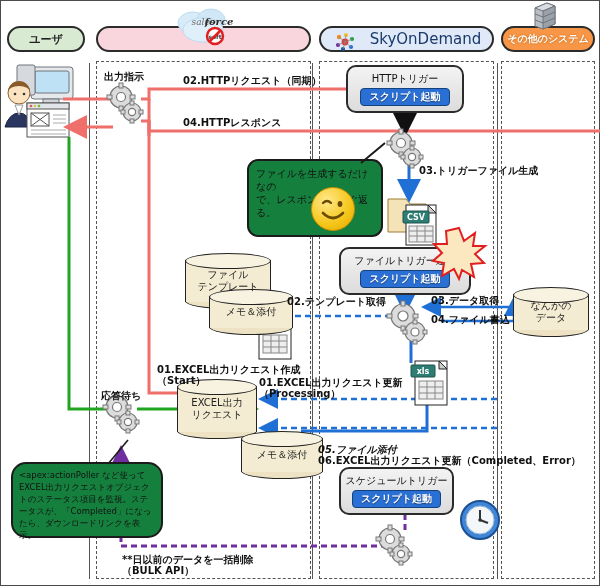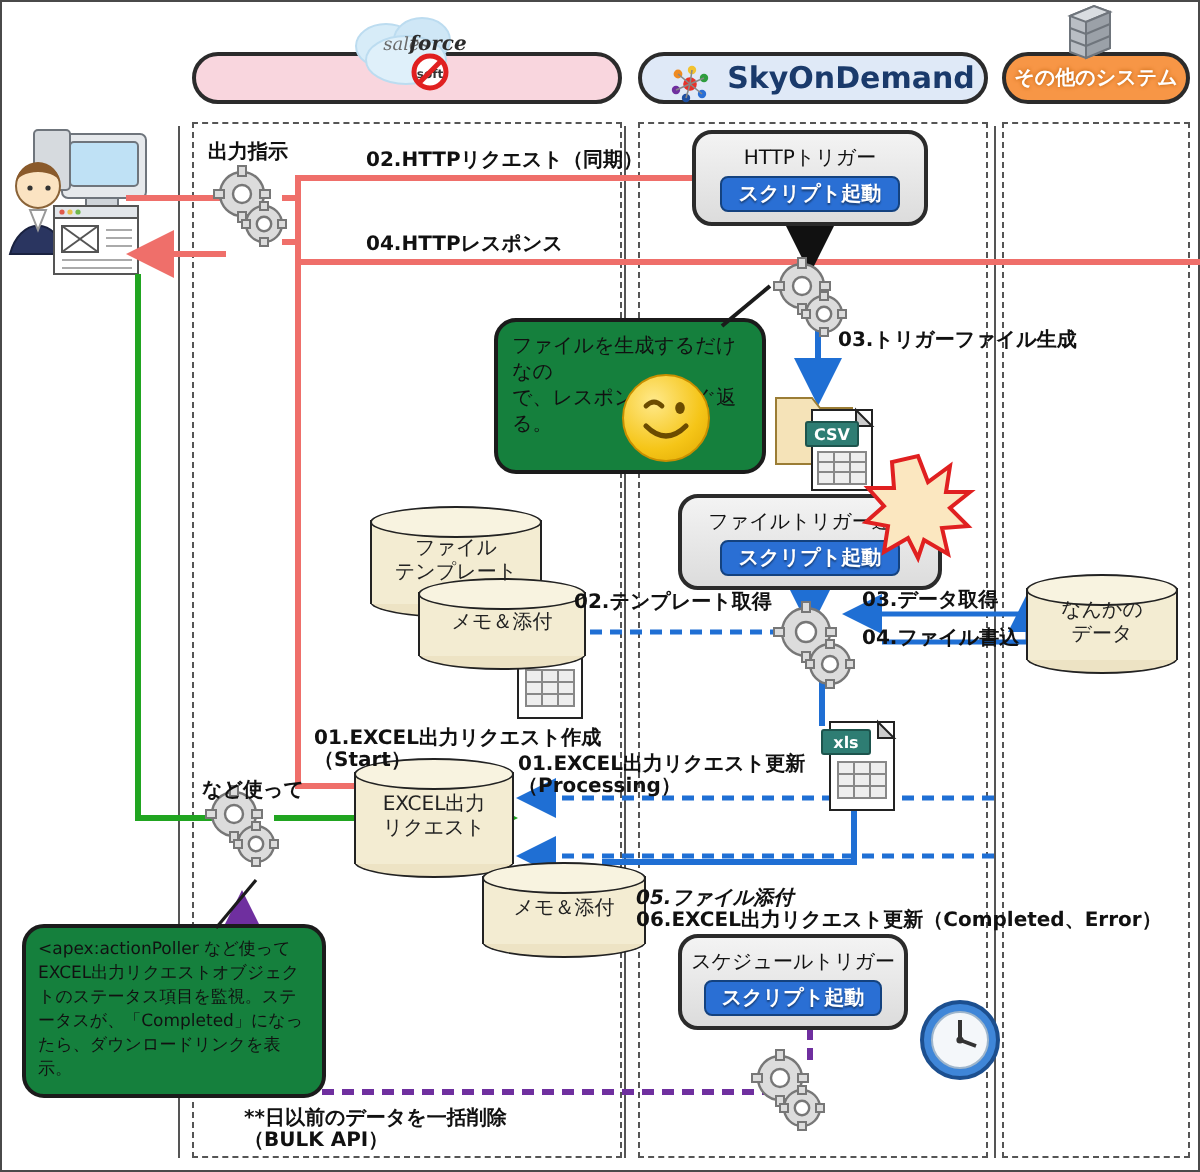--- a/index.html
+++ b/index.html
@@ -58,20 +58,23 @@
   svg{position:absolute;left:0;top:0;overflow:visible;}
   .smiley{position:absolute;border-radius:50%;
           background:radial-gradient(circle at 35% 30%,#ffe98a,#f5c518 60%,#e0a800);
           border:1px solid #c98f00;}
 </style>
 </head>
 <body>
 
 <div id="stage">
 
+  <div class="abs lane-head lh-user" style="left:6px;top:25px;width:78px;">
+    <span>ユーザ</span>
+  </div>
 
   <div class="abs lane-head lh-sf" style="left:95px;top:25px;width:215px;"></div>
 
   <div class="abs" style="left:168px;top:2px;width:72px;height:44px;">
     <svg width="72" height="44" viewBox="0 0 72 44">
       <g>
         <ellipse cx="24" cy="20" rx="15" ry="11" fill="#d7ecf8" stroke="#bcdcf0"></ellipse>
         <ellipse cx="42" cy="17" rx="14" ry="11" fill="#cfe7f6" stroke="#bcdcf0"></ellipse>
         <ellipse cx="34" cy="27" rx="20" ry="12" fill="#dff0fa" stroke="#bcdcf0"></ellipse>
         <text x="34" y="22" font-size="9" font-style="italic" text-anchor="middle" font-family="DejaVu Serif, serif" fill="#6b6b6b">sales</text>
@@ -94,21 +97,21 @@
         <circle cx="8" cy="17" r="2.1" fill="#1d4fa0"></circle>
         <circle cx="3" cy="13" r="2.1" fill="#6f2f9f"></circle>
         <line x1="10" y1="10" x2="4" y2="5" stroke="#888" stroke-width=".8"></line>
         <line x1="10" y1="10" x2="11" y2="3" stroke="#888" stroke-width=".8"></line>
         <line x1="10" y1="10" x2="17" y2="7" stroke="#888" stroke-width=".8"></line>
         <line x1="10" y1="10" x2="16" y2="15" stroke="#888" stroke-width=".8"></line>
         <line x1="10" y1="10" x2="8" y2="17" stroke="#888" stroke-width=".8"></line>
         <line x1="10" y1="10" x2="3" y2="13" stroke="#888" stroke-width=".8"></line>
       </svg>
     </span>
-    <span style="font-size:15px;font-weight:bold;color:#1a3a6b;margin-left:38px;text-align:right;">SkyOnDemand</span>
+    <span style="font-size:15px;font-weight:normal;color:#1a3a6b;margin-left:38px;text-align:right;">SkyOnDemand</span>
   </div>
 
   <div class="abs lane-head lh-other" style="left:500px;top:25px;width:94px;font-size:10px;">
     <span>その他のシステム</span>
   </div>
 
   <div class="abs" style="left:528px;top:1px;width:30px;height:28px;">
     <svg width="30" height="28" viewBox="0 0 30 28">
       <polygon points="6,6 18,1 26,4 26,22 14,27 6,24" fill="#b9bec4" stroke="#6f757c"></polygon>
       <polygon points="6,6 18,1 26,4 14,9" fill="#d9dde1" stroke="#6f757c"></polygon>
@@ -451,21 +454,21 @@
   <div class="abs lbl" style="left:430px;top:294px;">03.データ取得</div>
 
   <div class="abs lbl" style="left:430px;top:313px;">04.ファイル書込</div>
 
   <div class="abs lbl" style="left:156px;top:363px;">01.EXCEL出力リクエスト作成</div>
   <div class="abs lbl" style="left:156px;top:374px;">（Start）</div>
 
   <div class="abs lbl" style="left:258px;top:376px;">01.EXCEL出力リクエスト更新</div>
   <div class="abs lbl" style="left:258px;top:387px;">（Processing）</div>
 
-  <div class="abs lbl" style="left:100px;top:389px;">など使って</div>
+  <div class="abs lbl" style="left:100px;top:389px;">応答待ち</div>
 
   <div class="abs lbl" style="left:317px;top:443px;font-style:italic;">05.ファイル添付</div>
   <div class="abs lbl" style="left:317px;top:454px;">06.EXCEL出力リクエスト更新（Completed、Error）</div>
 
   <div class="abs lbl" style="left:121px;top:553px;">**日以前のデータを一括削除</div>
   <div class="abs lbl" style="left:121px;top:564px;">（BULK API）</div>
 
   <div class="abs callout callout2" style="left:246px;top:158px;width:136px;height:78px;">
     <div class="co-txt" style="white-space:pre-line;">ファイルを生成するだけなの
 で、レスポンスはすぐ返る。</div>
@@ -476,21 +479,21 @@
     </svg>
   </div>
   <div class="smiley" style="left:310px;top:186px;width:42px;height:42px;">
     <svg width="42" height="42" viewBox="0 0 42 42">
       <path d="M11,15 q4,-4 8,0" stroke="#6b4b00" stroke-width="2.4" fill="none" stroke-linecap="round"></path>
       <ellipse cx="28" cy="16" rx="2.4" ry="3" fill="#6b4b00"></ellipse>
       <path d="M11,25 q10,10 20,0" stroke="#6b4b00" stroke-width="2.6" fill="none" stroke-linecap="round"></path>
     </svg>
   </div>
 
-  <div class="abs callout" style="left:10px;top:461px;width:152px;height:87px;">
+  <div class="abs callout" style="left:10px;top:461px;width:152px;height:76px;border-radius:15px;">
     <div class="co-txt" style="white-space:pre-line;">&lt;apex:actionPoller など使って
 EXCEL出力リクエストオブジェク
 トのステータス項目を監視。ステ
 ータスが、「Completed」になっ
 たら、ダウンロードリンクを表示。</div>
   </div>
   <div class="abs" style="left:105px;top:437px;width:30px;height:28px;">
     <svg width="30" height="28" viewBox="0 0 30 28">
       <line x1="2" y1="26" x2="22" y2="2" stroke="#1b1b1b" stroke-width="1.6"></line>
     </svg>

